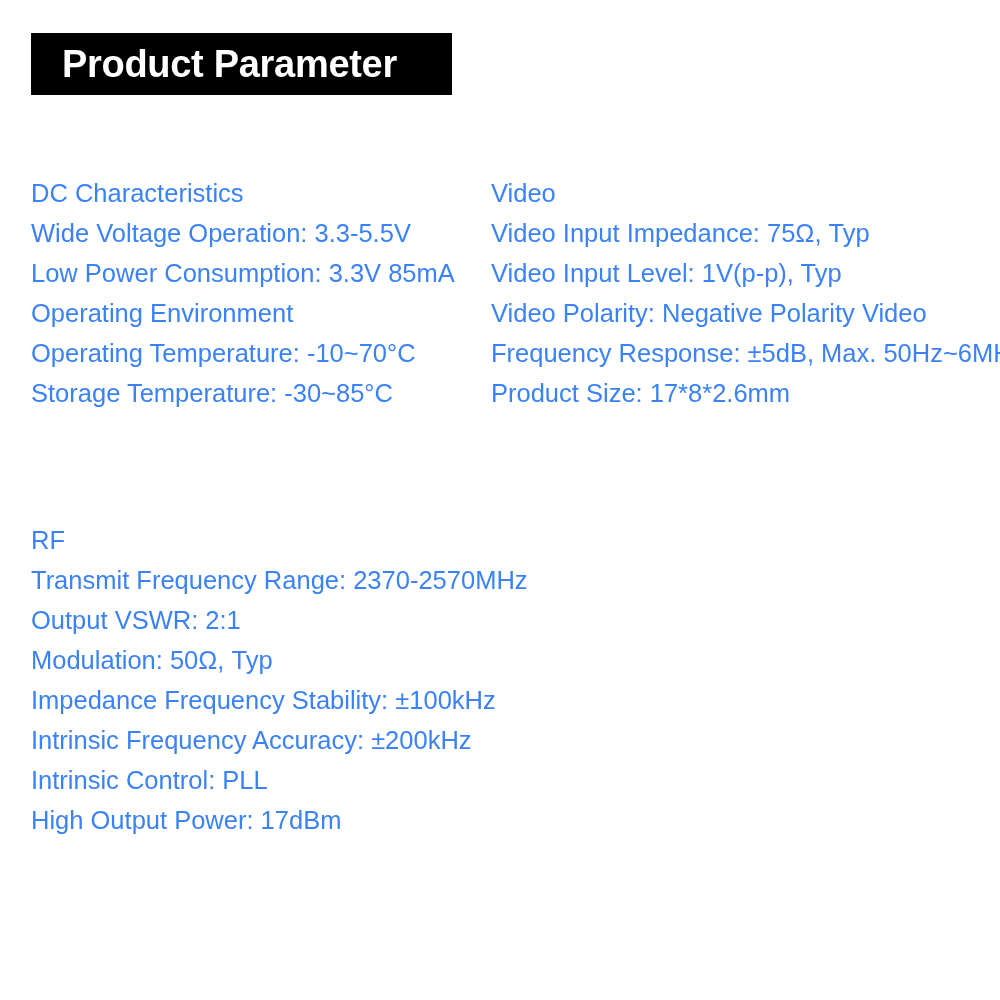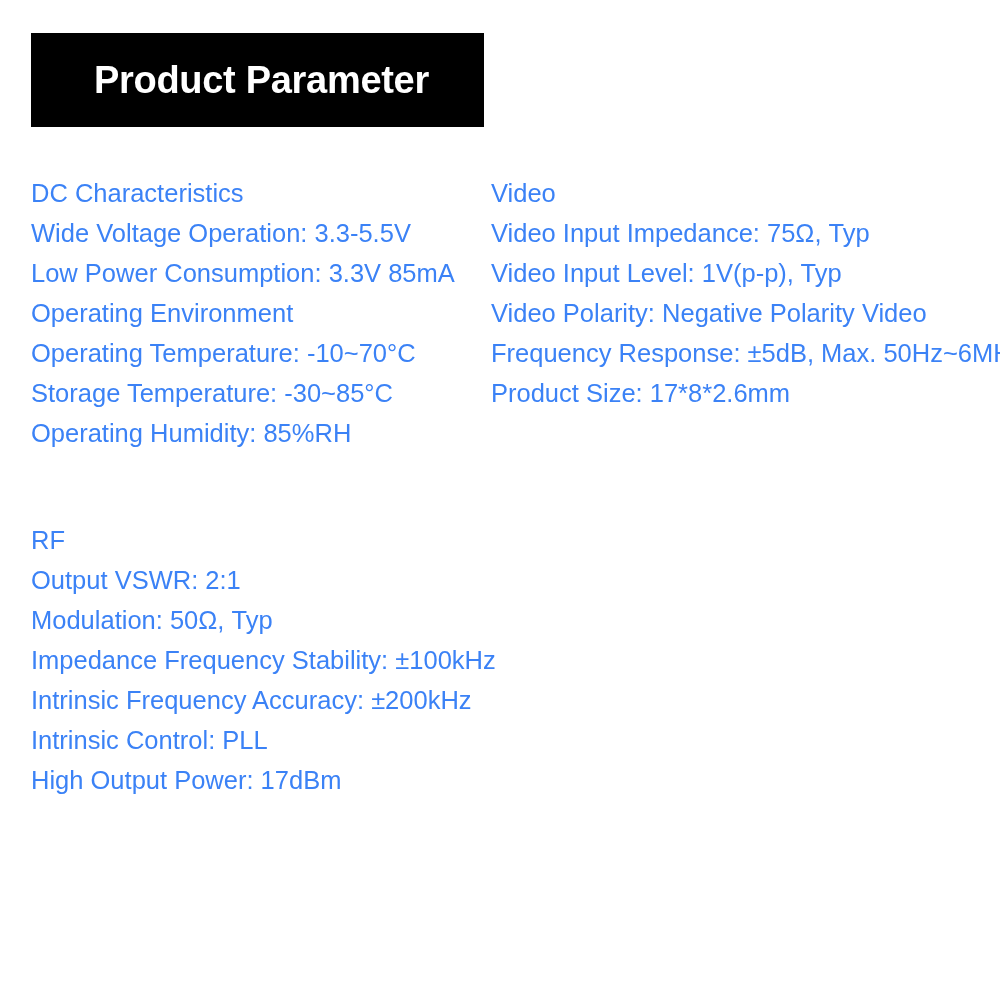--- a/index.html
+++ b/index.html
@@ -20,25 +20,24 @@
     height: 1000px;
     background: #ffffff;
   }
 
   
   .title-banner {
     position: absolute;
     left: 31px;
     top: 33px;
     width: 421px;
-    height: 94px;
+    height: 62px;
     background: #000000;
     display: flex;
     align-items: center;
-    padding-left: 32px;
   }
   .title-banner .title-text {
     color: #ffffff;
     font-size: 38px;
     font-weight: bold;
     letter-spacing: -0.3px;
     padding-left: 31px;
     line-height: 1;
     white-space: nowrap;
   }
@@ -77,34 +76,34 @@
     <span class="title-text">Product Parameter</span>
   </div>
 
   <div class="spec-block" id="block-dc">
     <div class="spec-line">DC Characteristics</div>
     <div class="spec-line">Wide Voltage Operation: 3.3-5.5V</div>
     <div class="spec-line">Low Power Consumption: 3.3V 85mA</div>
     <div class="spec-line">Operating Environment</div>
     <div class="spec-line">Operating Temperature: -10~70°C</div>
     <div class="spec-line">Storage Temperature: -30~85°C</div>
-    <div class="spec-line">Operating Humidity: 85%RH</div>
   </div>
 
   <div class="spec-block" id="block-video">
     <div class="spec-line">Video</div>
     <div class="spec-line">Video Input Impedance: 75Ω, Typ</div>
     <div class="spec-line">Video Input Level: 1V(p-p), Typ</div>
     <div class="spec-line">Video Polarity: Negative Polarity Video</div>
     <div class="spec-line">Frequency Response: ±5dB, Max. 50Hz~6MHz</div>
     <div class="spec-line">Product Size: 17*8*2.6mm</div>
   </div>
 
   <div class="spec-block" id="block-rf">
     <div class="spec-line">RF</div>
+    <div class="spec-line">Transmit Frequency Range: 2370-2570MHz</div>
     <div class="spec-line">Output VSWR: 2:1</div>
     <div class="spec-line">Modulation: 50Ω, Typ</div>
     <div class="spec-line">Impedance Frequency Stability: ±100kHz</div>
     <div class="spec-line">Intrinsic Frequency Accuracy: ±200kHz</div>
     <div class="spec-line">Intrinsic Control: PLL</div>
     <div class="spec-line">High Output Power: 17dBm</div>
   </div>
 
 </div>
 

